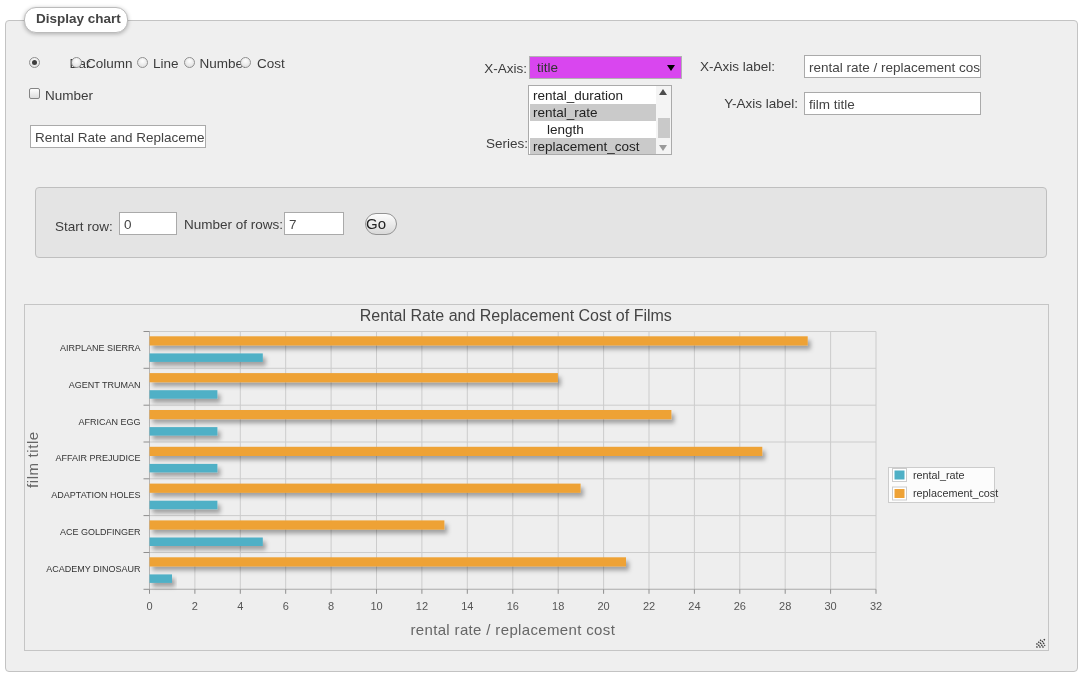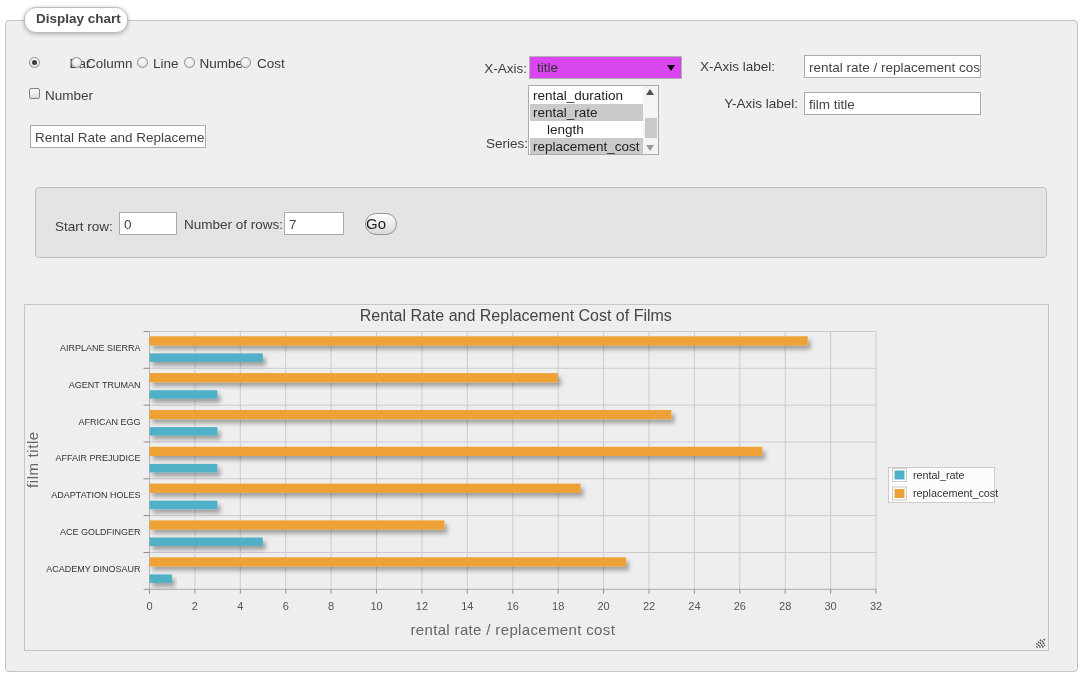--- a/index.html
+++ b/index.html
@@ -42,21 +42,21 @@
 
 <input class="abs ti" style="left: 30px; top: 125px; width: 176px;" value="Rental Rate and Replacement Cost of Films">
 
 <div class="abs lbl" style="left:430px; top:61px; width:97px; text-align:right;">X-Axis:</div>
 <div class="abs" style="left:529px; top:56px; width:153px; height:23px; background:#d946ef; border:1px solid #b2b2b2;">
   <div class="abs lbl" style="left:7px; top:3px; color:#333;">title</div>
   <div class="abs" style="right:6px; top:8px; width:0; height:0; border-left:4.5px solid transparent; border-right:4.5px solid transparent; border-top:6px solid #000;"></div>
 </div>
 
 <div class="abs lbl" style="left:430px; top:136px; width:98px; text-align:right;">Series:</div>
-<div class="abs" style="left:528px; top:85px; width:131px; height:70px; background:#fff; border:1px solid #aaa; overflow:hidden; font-size:13.5px; color:#222;">
+<div class="abs" style="left:528px; top:85px; width:144px; height:70px; background:#fff; border:1px solid #aaa; overflow:hidden; font-size:13.5px; color:#222;">
   <div style="position:absolute; left:1px; top:1px; width:132px; height:17px; line-height:17px; padding-left:3px;">rental_duration</div>
   <div style="position:absolute; left:1px; top:18px; width:132px; height:17px; line-height:17px; padding-left:3px; background:#cacaca;">rental_rate</div>
   <div style="position:absolute; left:1px; top:35px; width:132px; height:17px; line-height:17px; padding-left:17px;">length</div>
   <div style="position:absolute; left:1px; top:52px; width:132px; height:17px; line-height:17px; padding-left:3px; background:#cacaca;">replacement_cost</div>
 
   <div style="position:absolute; right:0; top:0; width:15px; height:68px; background:#f4f4f4;">
     <div style="position:absolute; top:3px; left:3px; width:0; height:0; border-left:4.5px solid transparent; border-right:4.5px solid transparent; border-bottom:6px solid #4d4d4d;"></div>
     <div style="position:absolute; top:32px; left:1.5px; width:12px; height:20px; background:#c9c9c9;"></div>
     <div style="position:absolute; bottom:3px; left:3px; width:0; height:0; border-left:4.5px solid transparent; border-right:4.5px solid transparent; border-top:6px solid #9a9a9a;"></div>
   </div>

